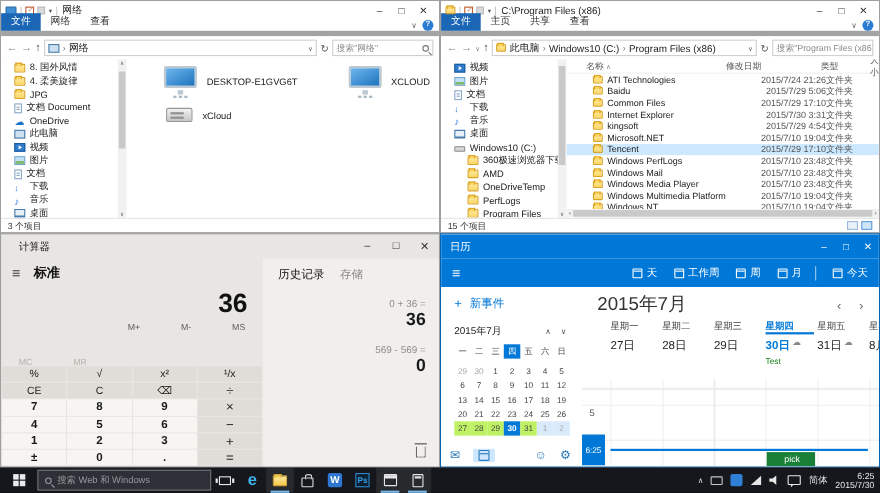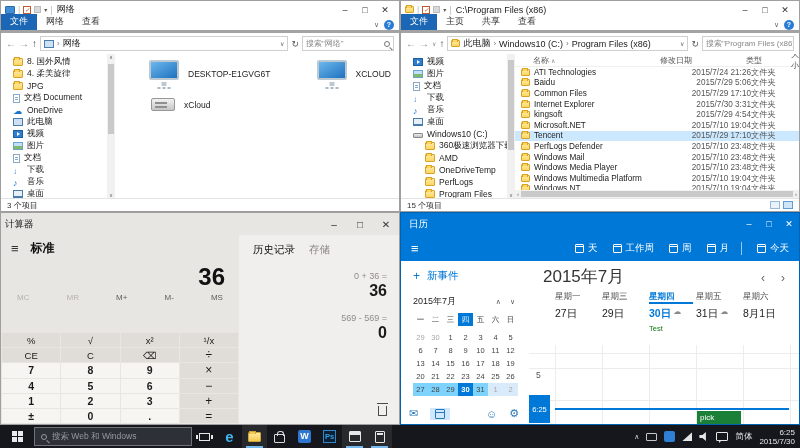--- a/index.html
+++ b/index.html
@@ -11,21 +11,21 @@
   .titlebar{height:17px;display:flex;align-items:center;gap:4px;padding:0 4px;font-size:9px;color:#222;background:#fff;}
   .qat{display:flex;align-items:center;gap:3px;}
   .qat .sep{color:#bbb;}
   .qat-pc{width:10px;height:8px;background:#3f8fd6;border:1px solid #2a6aa8;border-radius:1px;}
   .qat-chk{width:8px;height:8px;border:1px solid #c05a2a;background:#fff;font-size:6px;line-height:7px;color:#c05a2a;text-align:center;}
   .qat-sq{width:7px;height:7px;background:#d9d9d9;border:1px solid #bdbdbd;}
   .qat .dd{font-size:6px;color:#555;}
   .wtitle{white-space:nowrap;overflow:hidden;}
   .wctrls{margin-left:auto;display:flex;}
   .wc{width:20px;text-align:center;font-size:9px;color:#333;}
-  .ribbon{height:15px;display:flex;align-items:flex-end;font-size:9px;border-bottom:3px solid #a3a3a3;background:#fff;}
+  .ribbon{height:15px;display:flex;align-items:flex-end;font-size:9px;border-bottom:5px solid #a3a3a3;background:#fff;}
   .rtab{padding:1px 9px 2px 9px;color:#333;}
   .rtab.file{background:#1b66b5;color:#fff;}
   .rib-right{margin-left:auto;display:flex;align-items:center;gap:5px;padding-right:5px;}
   .rib-exp{font-size:7px;color:#666;}
   .rib-help{width:10px;height:10px;border-radius:50%;background:#2b7cd3;color:#fff;font-size:7px;line-height:10px;text-align:center;font-weight:bold;}
   .addr{height:21px;display:flex;align-items:center;gap:3px;padding:0 5px;font-size:9px;background:#fff;}
   .nav{color:#8a8a8a;font-size:10px;}
   .nav.up{color:#444;}
   .addr-box{flex:1;height:15px;border:1px solid #cfcfcf;display:flex;align-items:center;gap:3px;padding:0 3px;white-space:nowrap;overflow:hidden;color:#222;}
   .addr-box .dd{margin-left:auto;font-size:6px;color:#666;}
@@ -75,39 +75,39 @@
 
   
   .flist{flex:1;display:flex;flex-direction:column;overflow:hidden;position:relative;}
   .cols{display:flex;height:13px;align-items:center;font-size:8px;color:#555;border-bottom:1px solid #efefef;}
   .cols .c1{padding-left:18px;}
   .c1{width:148px;}.c2{width:88px;}.c3{width:46px;}.c4{flex:1;}
   .sort{font-size:6px;color:#888;margin-left:2px;}
   .frows{flex:1;overflow:hidden;}
   .frow{display:flex;height:10.6px;align-items:center;font-size:8.2px;color:#222;}
   .frow.sel{background:#cce8ff;}
-  .frow .name{display:flex;align-items:center;gap:4px;width:148px;padding-left:6px;white-space:nowrap;overflow:hidden;}
+  .frow .name{display:flex;align-items:center;gap:4px;width:148px;padding-left:24px;white-space:nowrap;overflow:hidden;}
   .frow .ic{width:9px;height:7px;}
   .frow .d{width:88px;color:#555;text-align:right;}
   .frow .t{width:46px;color:#555;white-space:nowrap;}
   .hscroll{height:8px;background:#f1f1f1;display:flex;align-items:center;font-size:6px;color:#606060;padding:0 2px;}
   .hthumb{height:6px;background:#c9c9c9;flex:1;margin:0 2px;}
 
   
   #win-calc{background:#e8e6e3;}
-  .calc-title{height:22px;display:flex;align-items:center;padding-left:4px;font-size:9.5px;color:#222;}
+  .calc-title{height:22px;display:flex;align-items:center;padding-left:16px;font-size:9.5px;color:#222;}
   .calc-ctrls{margin-left:auto;display:flex;}
   .calc-ctrls .wc{width:26px;font-size:10px;}
   .calc-left{position:absolute;left:0;top:22px;width:238px;bottom:0;}
   .mode-row{display:flex;align-items:center;gap:12px;padding:5px 0 0 10px;}
   .burger{font-size:13px;color:#333;}
   .mode-lbl{font-size:12px;font-weight:bold;color:#111;}
   .display{height:36px;line-height:40px;text-align:right;padding-right:14px;font-size:24px;font-weight:bold;color:#111;}
   .mem-row{display:flex;justify-content:space-between;padding:0 16px;height:15px;font-size:8px;color:#5f5d5a;}
-  .mem.dis{color:#b4b1ad;}
+  .mem.dis{color:#b4b1ad;margin-top:32px;}
   .keypad{position:absolute;left:1px;right:1px;bottom:1px;top:98px;display:grid;grid-template-columns:repeat(4,1fr);grid-template-rows:repeat(6,1fr);gap:1px;}
   .kbtn{border:none;font-family:inherit;font-size:9.5px;color:#1a1a1a;padding:0;}
   .kbtn.fn{background:#e0ddd9;}
   .kbtn.num{background:#f7f5f2;font-weight:bold;font-size:10.5px;}
   .kbtn.op{background:#e0ddd9;font-size:12px;}
   .calc-right{position:absolute;left:238px;top:22px;right:0;bottom:0;background:#f1efed;}
   .hist-tabs{display:flex;gap:14px;padding:8px 0 0 14px;font-size:10.5px;}
   .hist-tab.on{font-weight:normal;color:#111;}
   .hist-tab.off{color:#8a8782;}
   .hist-list{position:absolute;top:36px;left:12px;right:12px;text-align:right;}
@@ -129,21 +129,21 @@
   .cal-body{position:absolute;top:48px;left:0;right:0;bottom:0;display:flex;background:#fff;}
   .cal-left{width:128px;position:relative;padding:8px 0 0 12px;}
   .new-event{display:flex;align-items:center;gap:7px;color:#0078d7;font-size:10.5px;}
   .new-event .plus{font-size:12px;}
   .mc-head{display:flex;align-items:center;font-size:9px;color:#222;margin-top:12px;padding-right:14px;}
   .mc-arrows{margin-left:auto;display:flex;gap:9px;color:#555;font-size:7px;}
   .mc-grid{display:grid;grid-template-columns:repeat(7,15px);margin-top:5px;}
   .mc-wd,.mc-cell{height:13px;line-height:13px;text-align:center;font-size:7.5px;color:#444;}
   .mc-wd.cur{background:#0078d7;color:#fff;}
   .mc-cell.dim{color:#a8a8a8;}
-  .mc-cell.wk{background:#7dd3fc;}
+  .mc-cell.wk{background:#bef264;}
   .mc-cell.wkdim{background:#d9eafb;color:#a8a8a8;}
   .mc-cell.sel{background:#0078d7;color:#fff;font-weight:bold;}
   .mc-icons{position:absolute;left:8px;right:10px;bottom:4px;display:flex;align-items:center;gap:12px;color:#2a7ab9;font-size:11px;}
   .mi-cal-wrap{background:#cfe8ff;padding:1px 5px;border-radius:1px;display:flex;align-items:center;}
   .mi-cal{width:10px;height:10px;border:1px solid #2a7ab9;border-radius:1px;position:relative;}
   .mi-cal::before{content:"";position:absolute;left:0;right:0;top:2px;height:1px;background:#2a7ab9;}
   .mc-spacer{flex:1;}
   .cal-main{flex:1;position:relative;overflow:hidden;}
   .cal-month{font-size:17px;color:#333;padding:4px 0 0 14px;}
   .cal-nav{position:absolute;top:10px;right:14px;display:flex;gap:16px;color:#666;font-size:12px;}
@@ -155,21 +155,21 @@
   .dc.sel .dc-date{color:#0078d7;font-weight:bold;}
   .dc-weather{font-size:8px;color:#8a8a8a;}
   .dc-event{font-size:7.5px;color:#107c10;margin-top:3px;}
   .tgrid{position:absolute;left:0;top:84px;right:0;bottom:0;
     background-image:repeating-linear-gradient(to right,#ececec 0 1px,transparent 1px 47px),
                      repeating-linear-gradient(to bottom,#ececec 0 1px,transparent 1px 32px);
     background-position:26px 0,0 23px;}
   .t-h{position:absolute;left:7px;font-size:8.5px;color:#555;}
   .t-now{position:absolute;left:0;top:50px;width:21px;height:28px;background:#0078d7;color:#fff;font-size:7.5px;display:flex;align-items:center;justify-content:center;}
   .now-line{position:absolute;left:26px;width:234px;top:63px;height:2px;background:#0078d7;}
-  .pick{position:absolute;left:168px;top:66px;width:44px;height:13px;background:#1a7f37;color:#fff;font-size:8px;line-height:13px;padding-left:3px;}
+  .pick{position:absolute;left:168px;top:66px;width:44px;height:13px;background:#1a7f37;color:#fff;font-size:8px;line-height:13px;padding-left:16px;}
 
   
   #taskbar{position:absolute;left:0;top:425px;width:800px;height:23px;background:#15171c;display:flex;align-items:center;}
   .start{width:34px;height:23px;display:flex;align-items:center;justify-content:center;}
   .winlogo{width:11px;height:11px;display:grid;grid-template-columns:1fr 1fr;grid-template-rows:1fr 1fr;gap:1px;}
   .winlogo span{background:#e8eaed;}
   .tb-search{width:158px;height:19px;background:#2d3036;border:1px solid #6f7277;display:flex;align-items:center;gap:5px;padding:0 6px;color:#969a9e;font-size:8.5px;white-space:nowrap;overflow:hidden;}
   .tb-search .mag{margin:0;border-color:#969a9e;}
   .tb-search .mag::after{background:#969a9e;}
   .tb-ic{width:25px;height:23px;display:flex;align-items:center;justify-content:center;position:relative;}
@@ -523,21 +523,21 @@
               <i class="ic ic-folder"></i>
               <span>Tencent</span>
             </span>
             <span class="d">2015/7/29 17:10</span>
             <span class="t">文件夹</span>
           </div>
 
           <div class="frow">
             <span class="name">
               <i class="ic ic-folder"></i>
-              <span>PerfLogs Defender</span>
+              <span>Windows PerfLogs</span>
             </span>
             <span class="d">2015/7/10 23:48</span>
             <span class="t">文件夹</span>
           </div>
 
           <div class="frow">
             <span class="name">
               <i class="ic ic-folder"></i>
               <span>Windows Mail</span>
             </span>
@@ -775,20 +775,28 @@
 
           <div class="dc">
             <div class="dc-day">星期一</div>
             <div class="dc-date-row">
               <span class="dc-date">27日</span>
               <span class="dc-weather"></span>
             </div>
             <div class="dc-event"></div>
           </div>
 
+          <div class="dc">
+            <div class="dc-day">星期二</div>
+            <div class="dc-date-row">
+              <span class="dc-date">28日</span>
+              <span class="dc-weather"></span>
+            </div>
+            <div class="dc-event"></div>
+          </div>
 
           <div class="dc">
             <div class="dc-day">星期三</div>
             <div class="dc-date-row">
               <span class="dc-date">29日</span>
               <span class="dc-weather"></span>
             </div>
             <div class="dc-event"></div>
           </div>
 

